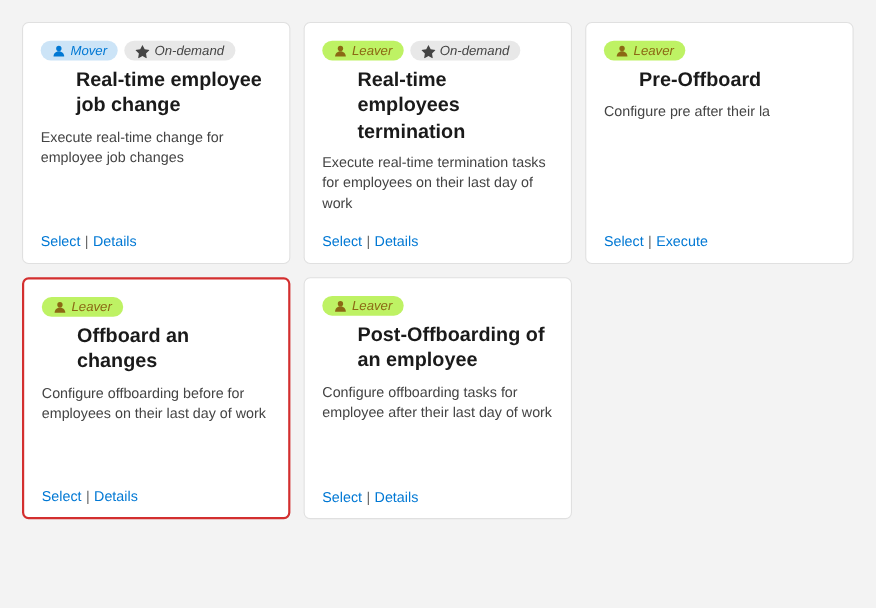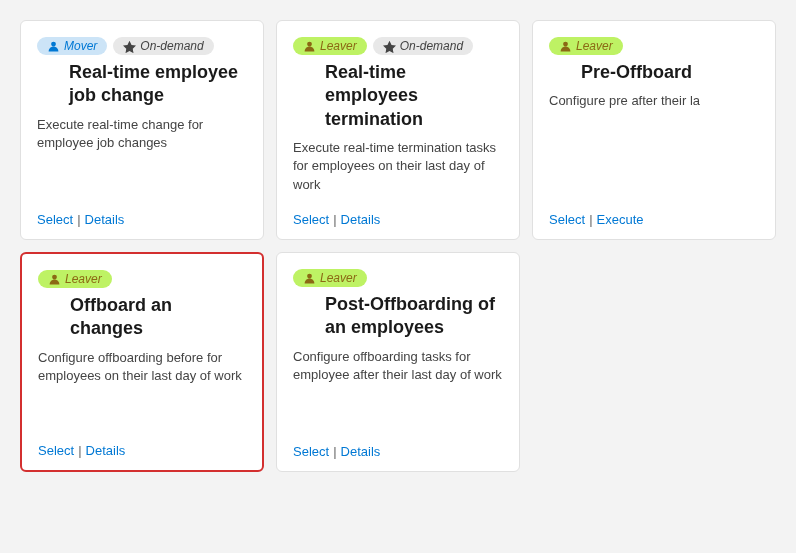--- a/index.html
+++ b/index.html
@@ -198,21 +198,21 @@
       <div class="card">
         <div class="tags">
           <span class="tag tag-leaver">
             <span class="tag-icon"><svg width="13" height="13" viewBox="0 0 16 16" fill="currentColor" style="vertical-align:middle;margin-top:-1px">
                 <circle cx="8" cy="5" r="3"></circle>
                 <path d="M2 14c0-3.3 2.7-6 6-6s6 2.7 6 6"></path>
               </svg></span>
             <span>Leaver</span>
           </span>
         </div>
-        <div class="card-title">Post-Offboarding of an employees</div>
+        <div class="card-title">Post-Offboarding of an employee</div>
         <div class="card-desc">Configure offboarding tasks for employee after their last day of work</div>
         <div class="card-actions">
           <a class="action-link" href="#">Select</a>
           <span class="action-sep"> | </span>
           <a class="action-link" href="#">Details</a>
         </div>
       </div>
     </div>
 </div>
 

